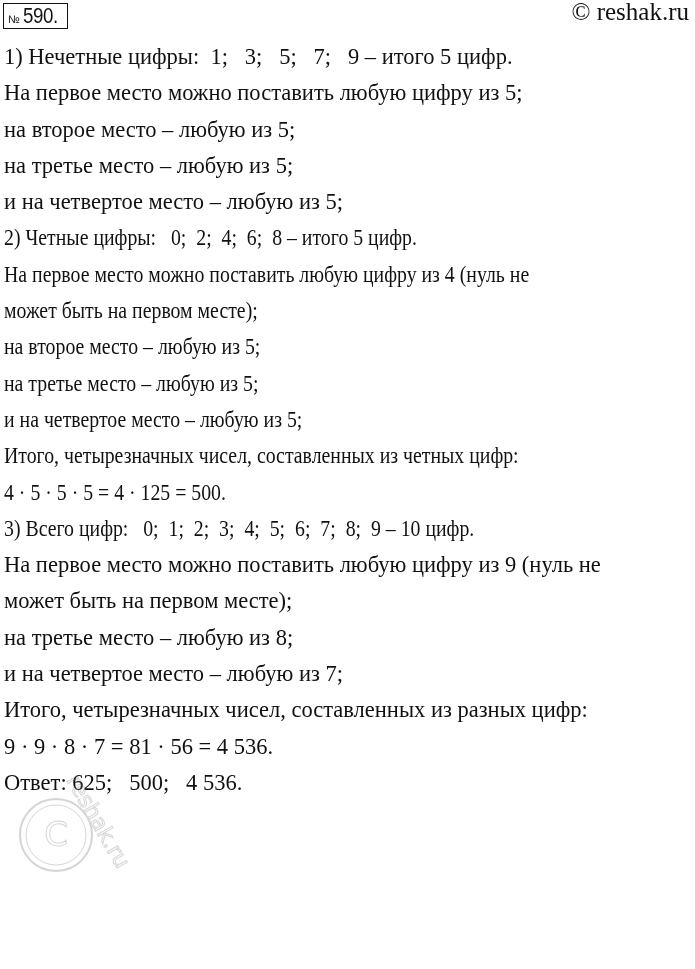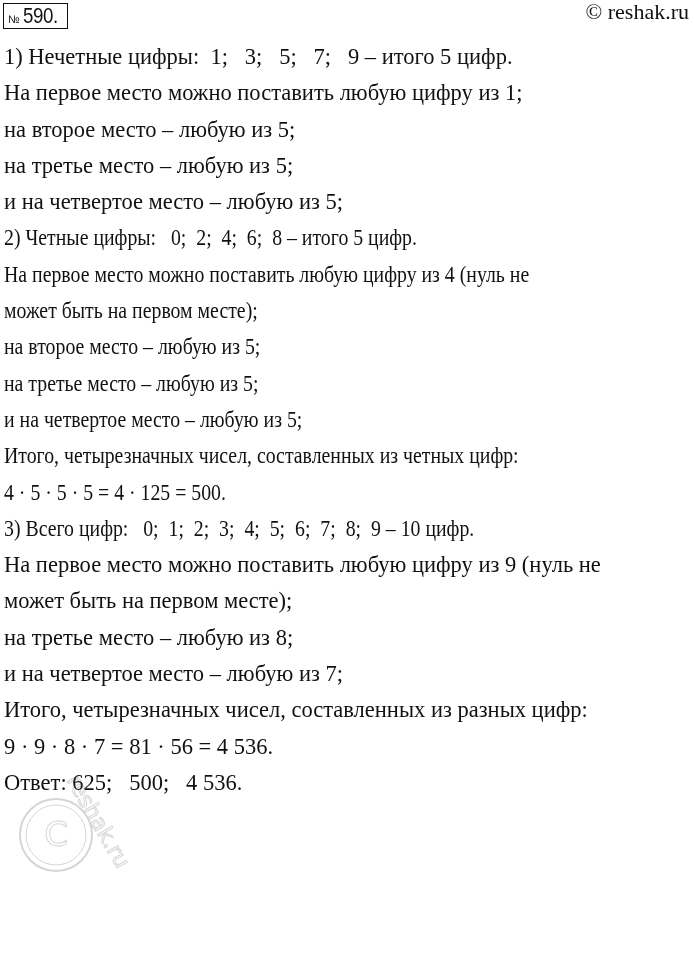--- a/index.html
+++ b/index.html
@@ -37,21 +37,21 @@
       letter-spacing: -0.5px;
       transform: scaleX(0.85);
       transform-origin: left center;
       display: inline-block;
       width: 40px;
     }
     .copyright {
       position: absolute;
       right: 6px;
       top: 0px;
-      font-size: 22px;
+      font-size: 25px;
       line-height: 24px;
     }
     .content {
       position: absolute;
       left: 4px;
       top: 39px;
       right: 12px;
       font-family: Liberation Serif, serif;
     }
     .line {
@@ -79,21 +79,21 @@
 
 <div class="problem-badge">
   <span class="num-sign">№</span>
   <span class="num">590.</span>
 </div>
 
 <div class="copyright">© reshak.ru</div>
 
 <div class="content">
   <div class="line">1) Нечетные цифры:  1;   3;   5;   7;   9 – итого 5 цифр.</div>
-  <div class="line">На первое место можно поставить любую цифру из 1;</div>
+  <div class="line">На первое место можно поставить любую цифру из 5;</div>
   <div class="line">на второе место – любую из 5;</div>
   <div class="line">на третье место – любую из 5;</div>
   <div class="line">и на четвертое место – любую из 5;</div>
   <div class="line narrow">2) Четные цифры:   0;  2;  4;  6;  8 – итого 5 цифр.</div>
   <div class="line narrow">На первое место можно поставить любую цифру из 4 (нуль не</div>
   <div class="line narrow">может быть на первом месте);</div>
   <div class="line narrow">на второе место – любую из 5;</div>
   <div class="line narrow">на третье место – любую из 5;</div>
   <div class="line narrow">и на четвертое место – любую из 5;</div>
   <div class="line narrow">Итого, четырезначных чисел, составленных из четных цифр:</div>

